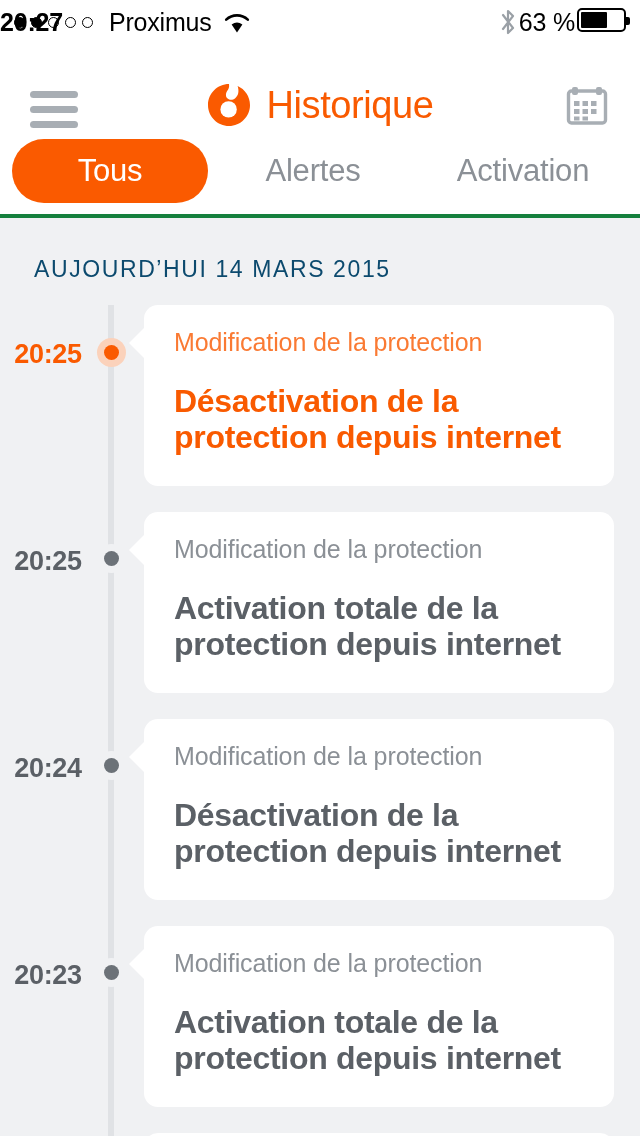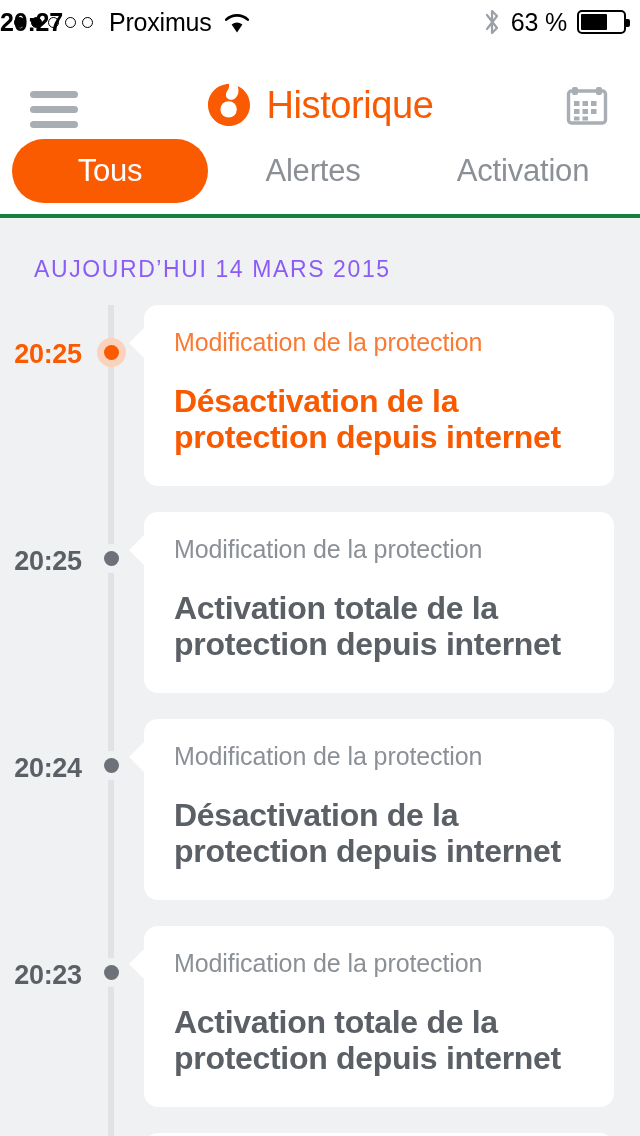--- a/index.html
+++ b/index.html
@@ -65,22 +65,21 @@
     left: 0; right: 0;
     font-size: 25px;
     font-weight: bold;
     color: #000;
     letter-spacing: -0.2px;
     pointer-events: none;
   }
   .sb-right {
     margin-left: auto;
     display: flex;
-    align-items: center;
-    gap: 10px;
+    gap: 2px;
   }
   .battery-pct {
     font-size: 25px;
     color: #000;
     letter-spacing: -0.2px;
   }
   .battery {
     position: relative;
     width: 49px;
     height: 24px;
@@ -184,21 +183,21 @@
   
   .content {
     position: relative;
     background: #f0f1f3;
     height: 918px;
     overflow: hidden;
   }
   .day-header {
     padding: 38px 0 22px 34px;
     font-size: 23px;
-    color: #8b5cf6;
+    color: #0c4a6e;
     letter-spacing: 1.6px;
   }
   .timeline {
     position: relative;
   }
   .rail {
     position: absolute;
     left: 108px;
     top: 0;
     bottom: 0;

